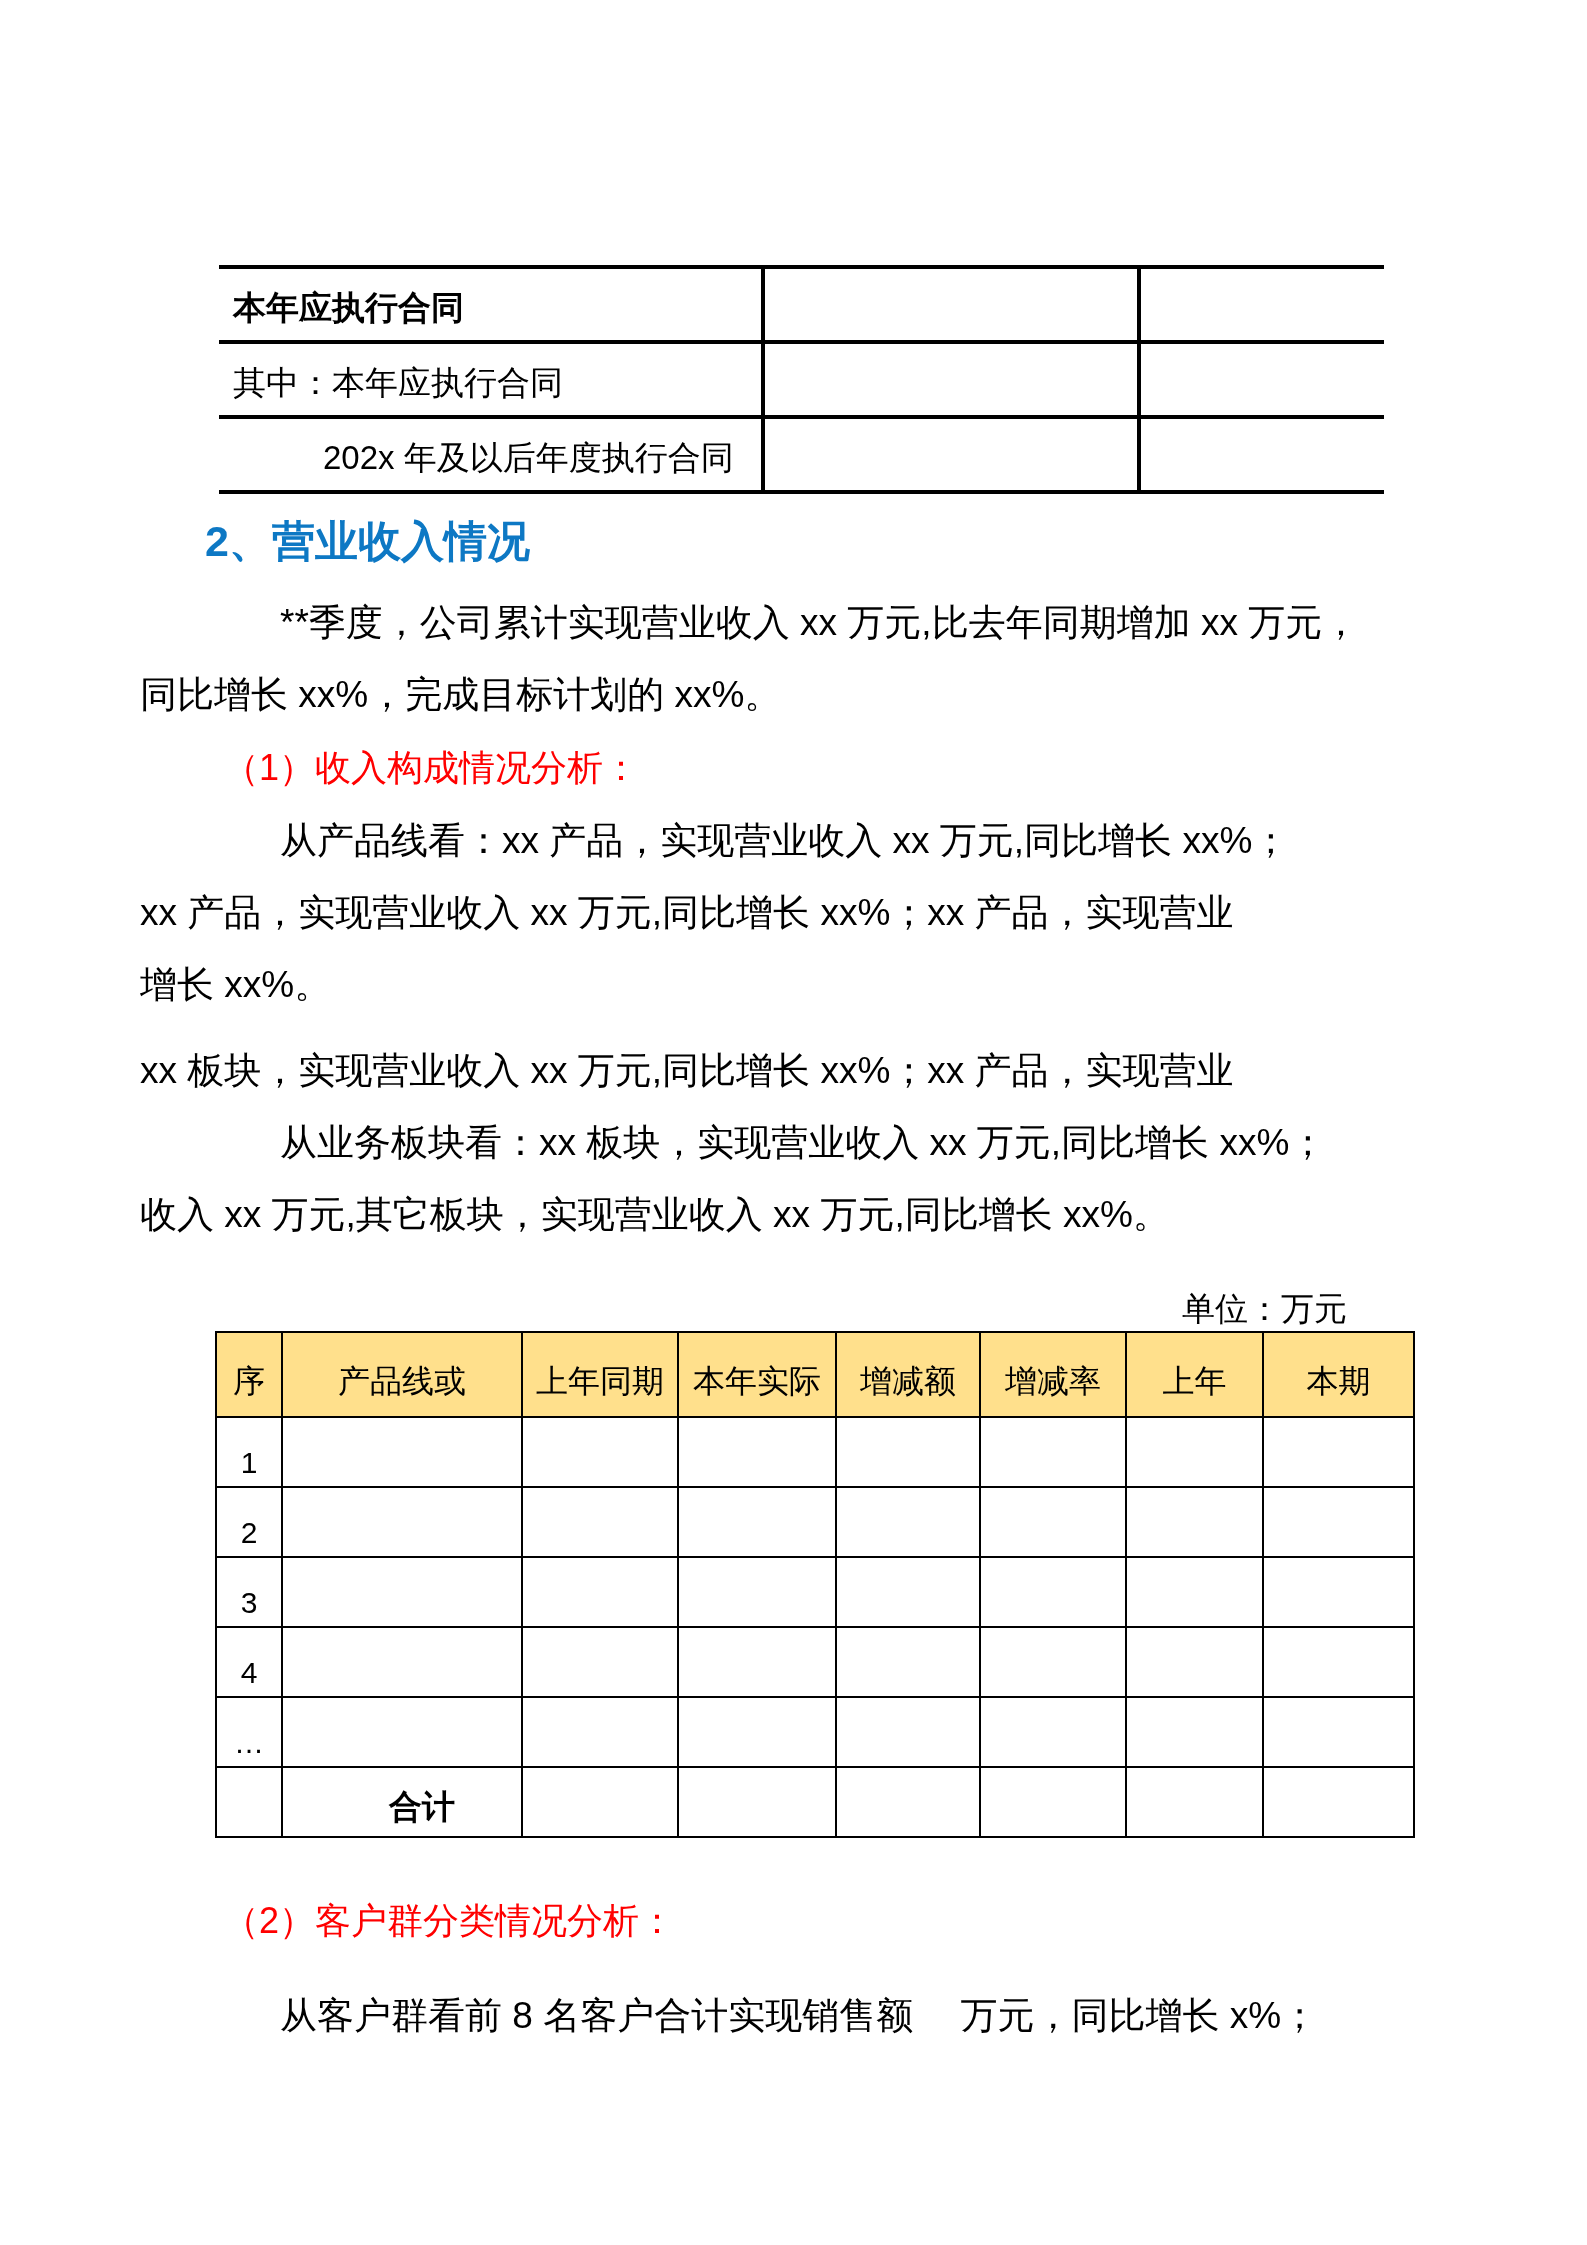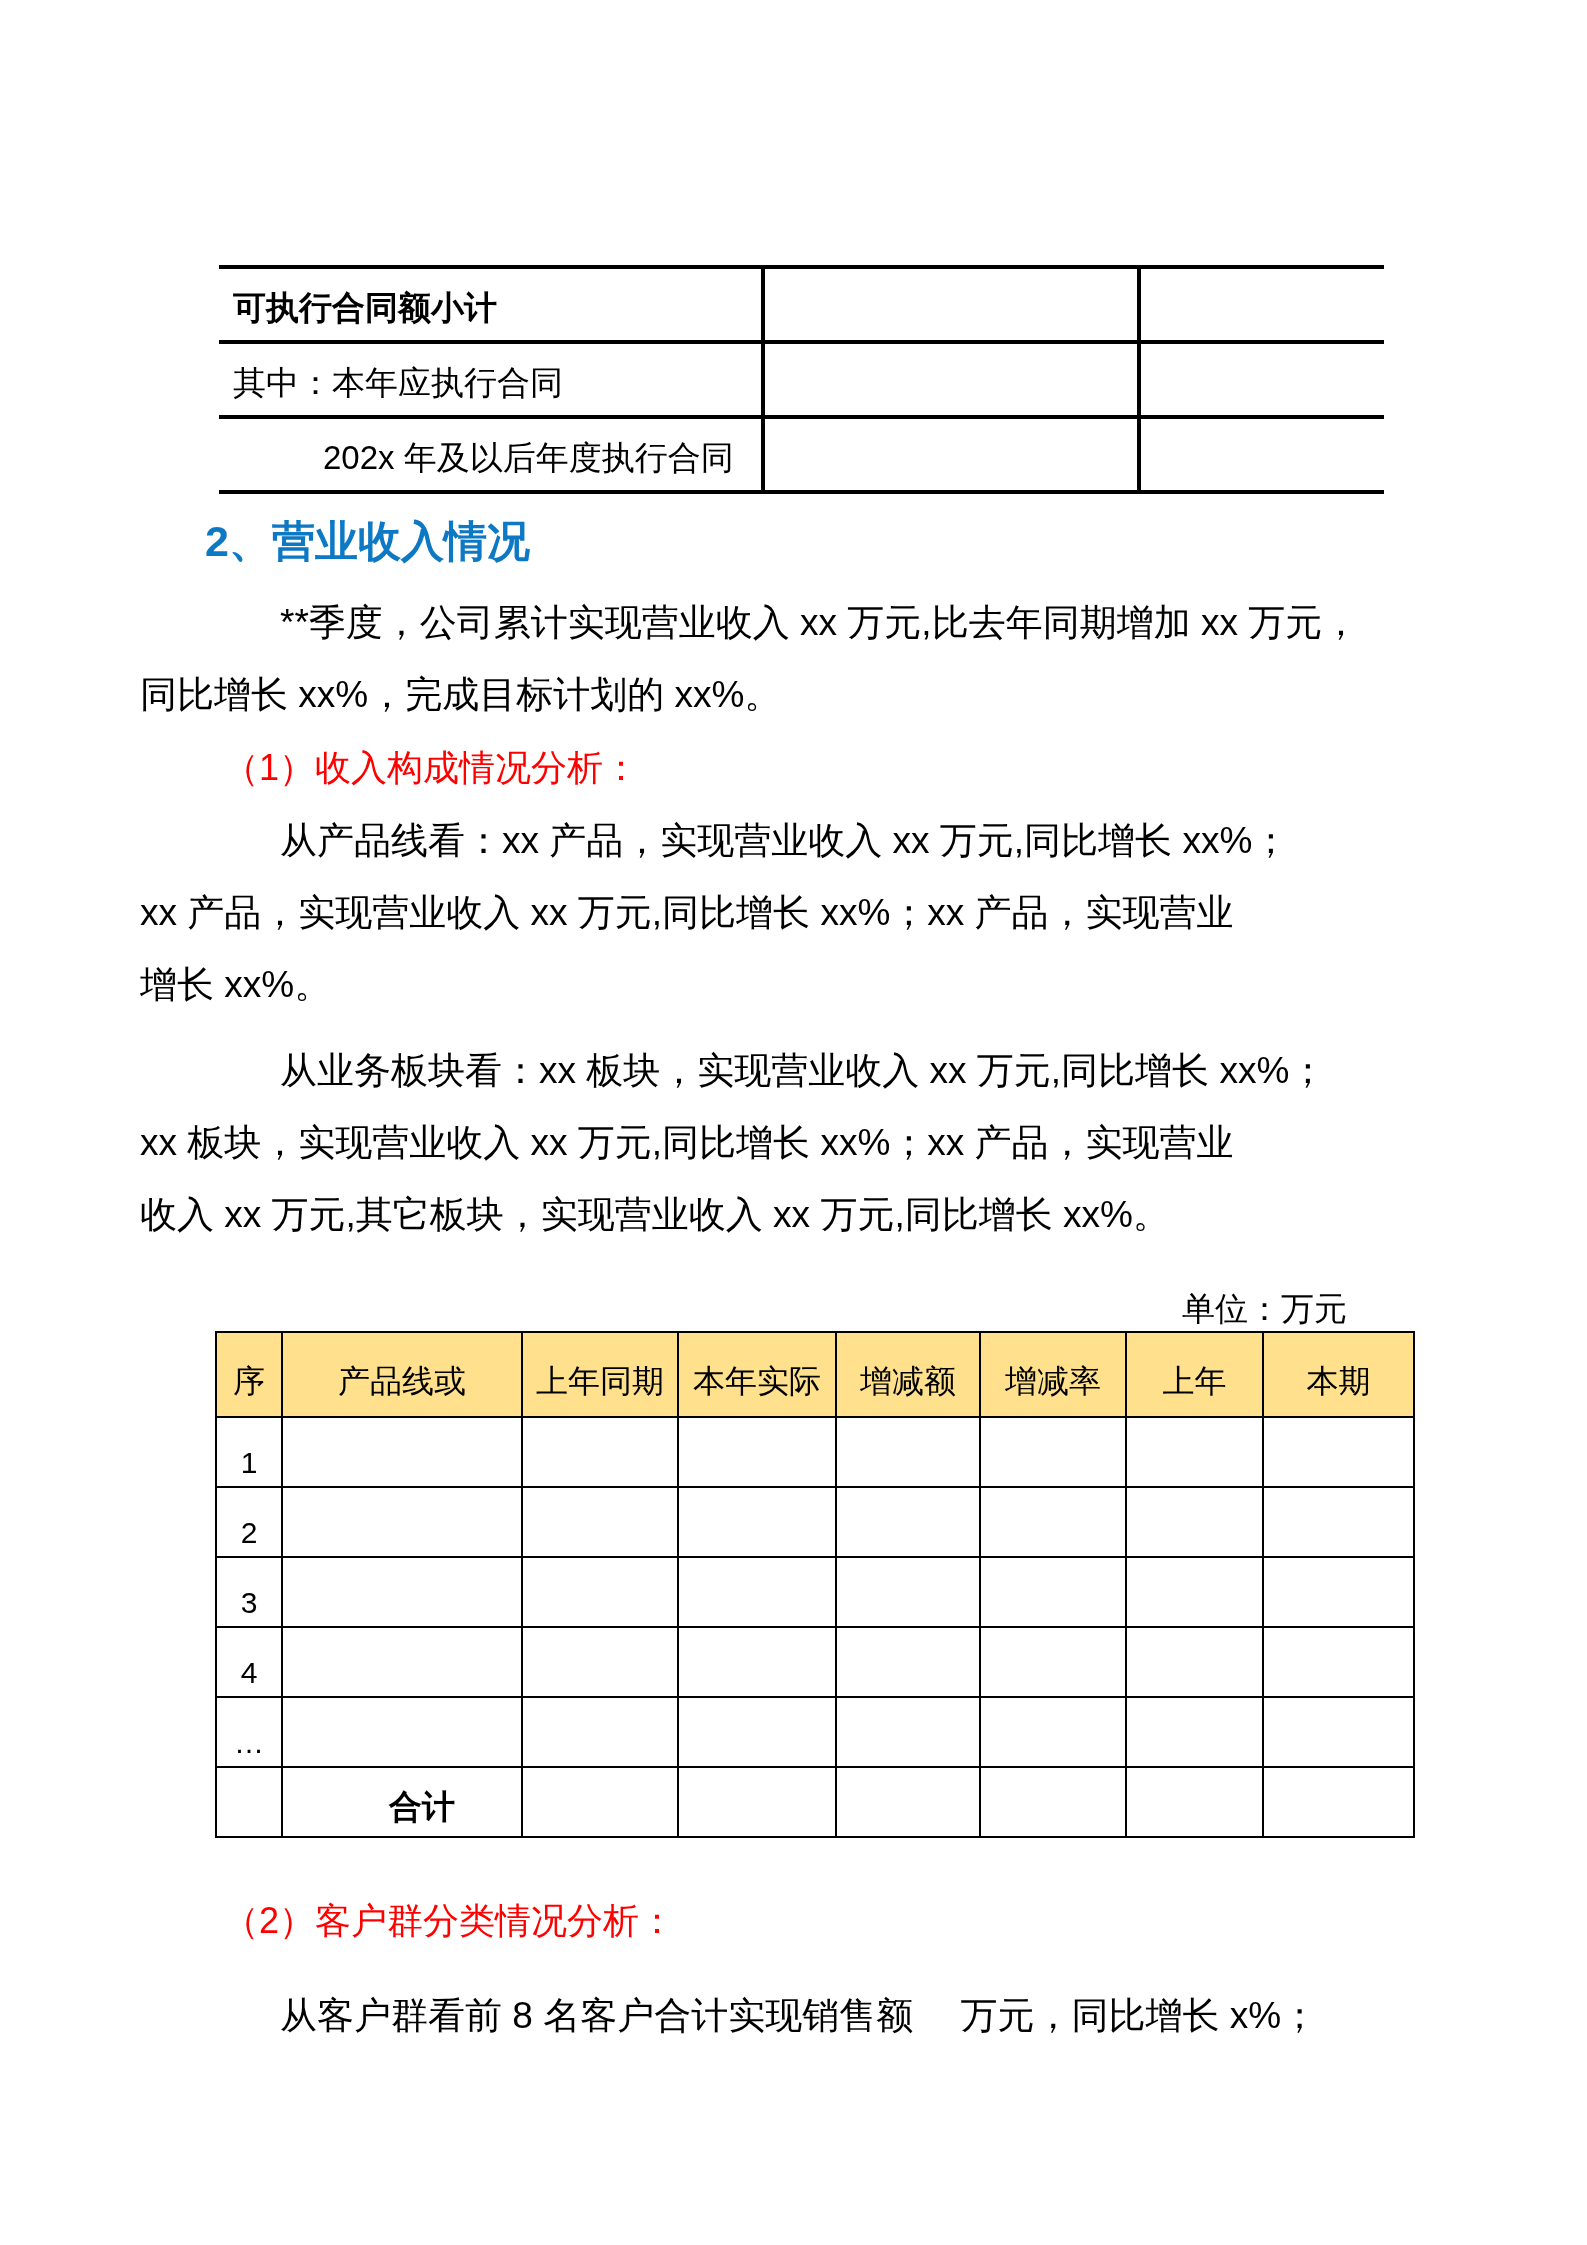--- a/index.html
+++ b/index.html
@@ -120,21 +120,21 @@
 <div class="page">
 
   <table class="contract-table">
     <colgroup>
         <col style="width:544px">
         <col style="width:376px">
         <col style="width:245px">
       </colgroup>
     <tbody>
         <tr>
-      <td class="label bold">可执行合同额小计</td>
+      <td class="label bold">本年应执行合同</td>
       <td></td>
       <td></td>
     </tr>
     <tr>
       <td class="label">其中：本年应执行合同</td>
       <td></td>
       <td></td>
     </tr>
     <tr>
       <td class="label ind2">202x 年及以后年度执行合同</td>
@@ -153,22 +153,22 @@
 
   <div class="h-red" style="color:#FF0000">（1）收入构成情况分析：</div>
 
   <div class="para p-product">
     <div class="tline ind">从产品线看：xx 产品，实现营业收入 xx 万元,同比增长 xx%；</div>
     <div class="tline">xx 产品，实现营业收入 xx 万元,同比增长 xx%；xx 产品，实现营业</div>
     <div class="tline">增长 xx%。</div>
   </div>
 
   <div class="para p-segment">
+    <div class="tline">xx 板块，实现营业收入 xx 万元,同比增长 xx%；xx 产品，实现营业</div>
     <div class="tline ind">从业务板块看：xx 板块，实现营业收入 xx 万元,同比增长 xx%；</div>
-    <div class="tline">xx 板块，实现营业收入 xx 万元,同比增长 xx%；xx 产品，实现营业</div>
     <div class="tline">收入 xx 万元,其它板块，实现营业收入 xx 万元,同比增长 xx%。</div>
   </div>
 
   <div class="unit-row">单位：万元</div>
 
   <table class="revenue-table">
     <colgroup>
       <col style="width:66px">
         <col style="width:240px">
         <col style="width:156px">

